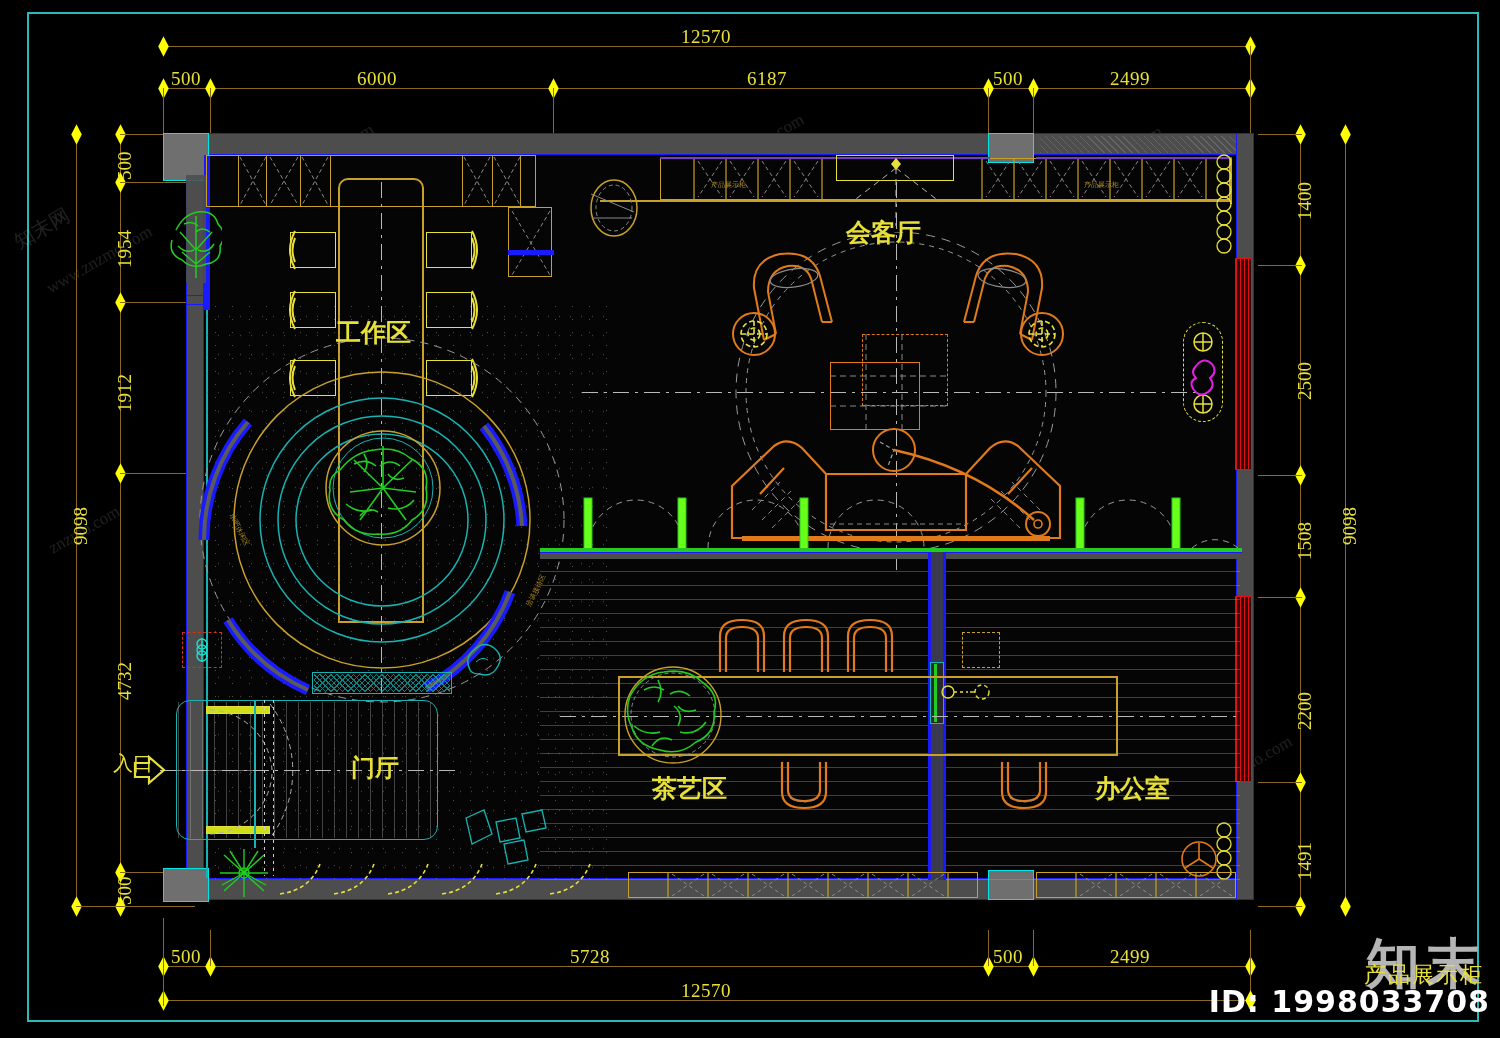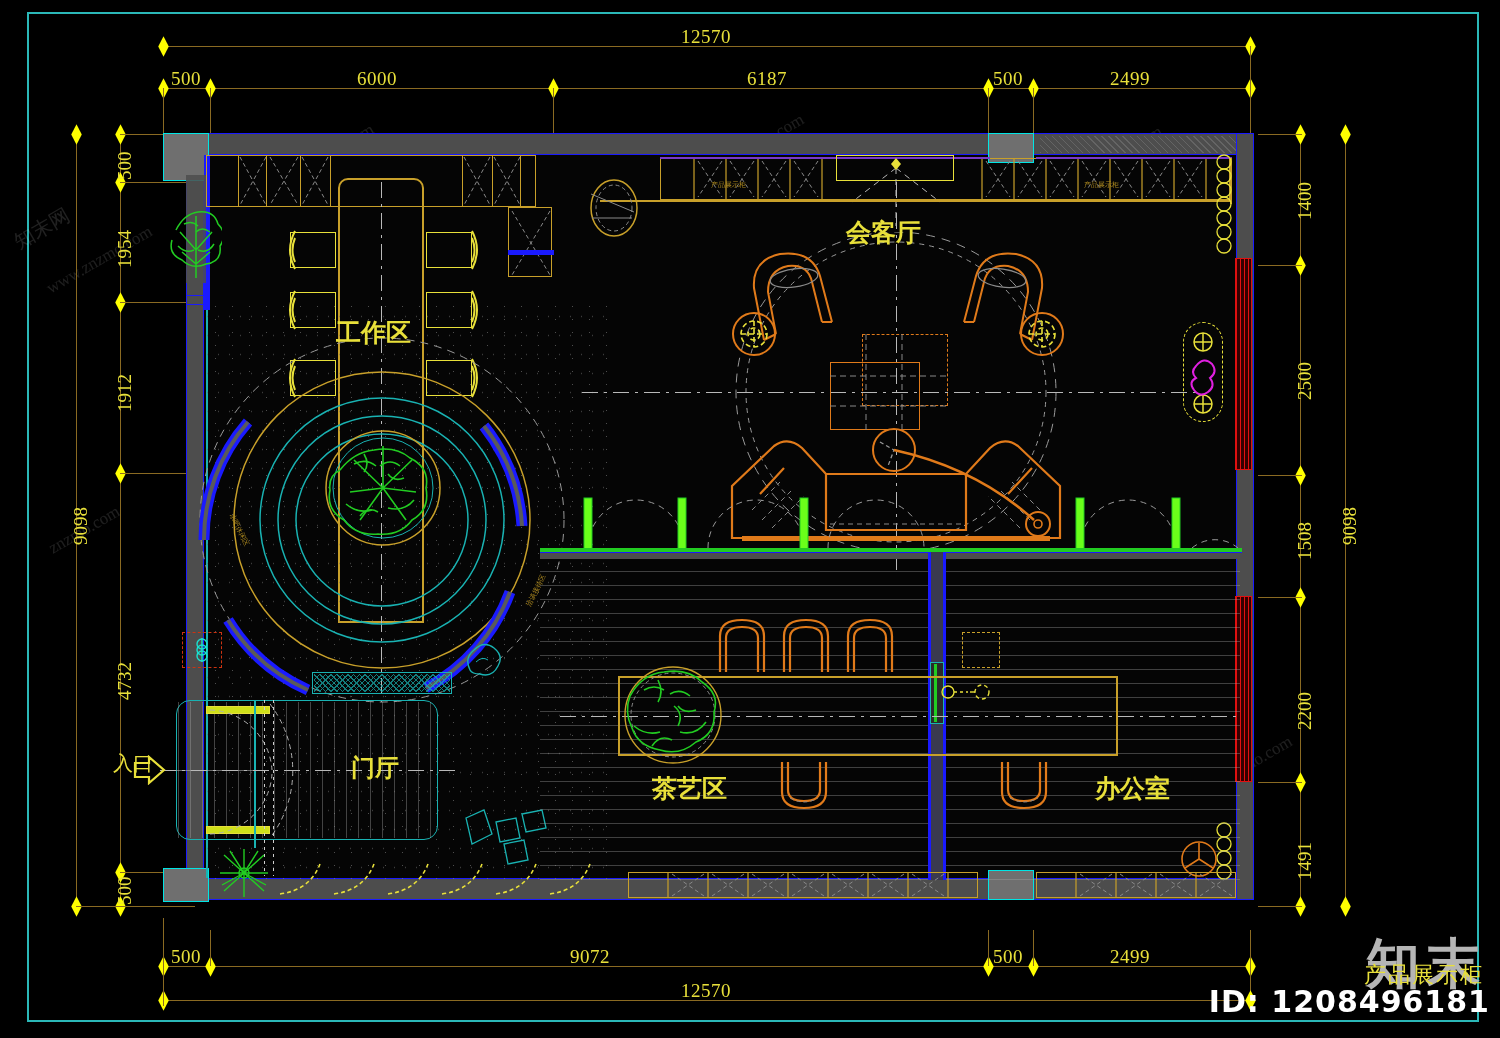--- a/index.html
+++ b/index.html
@@ -177,21 +177,21 @@
   <div class="tick abs" style="left:1340px;top:901px;"></div>
   <div class="dtxtv abs" style="left:1340px;top:545px;">9098</div>
 
   <div class="ln dimline dimh abs" style="left:163px;top:966px;width:1088px;"></div>
   <div class="tick abs" style="left:158px;top:961px;"></div>
   <div class="tick abs" style="left:205px;top:961px;"></div>
   <div class="tick abs" style="left:983px;top:961px;"></div>
   <div class="tick abs" style="left:1028px;top:961px;"></div>
   <div class="tick abs" style="left:1245px;top:961px;"></div>
   <div class="dtxt abs" style="left:171px;top:947px;">500</div>
-  <div class="dtxt abs" style="left:570px;top:947px;">9072</div>
+  <div class="dtxt abs" style="left:570px;top:947px;">5728</div>
   <div class="dtxt abs" style="left:993px;top:947px;">500</div>
   <div class="dtxt abs" style="left:1110px;top:947px;">2499</div>
   <div class="ext abs" style="left:163px;top:918px;height:48px;"></div>
   <div class="ext abs" style="left:210px;top:930px;height:36px;"></div>
   <div class="ext abs" style="left:988px;top:930px;height:36px;"></div>
   <div class="ext abs" style="left:1033px;top:930px;height:36px;"></div>
   <div class="ext abs" style="left:1250px;top:930px;height:72px;"></div>
 
   <div class="ln dimline dimh abs" style="left:163px;top:1000px;width:1088px;"></div>
   <div class="tick abs" style="left:158px;top:995px;"></div>
@@ -664,15 +664,15 @@
       <path d="M532 2 L564 24 M564 2 L532 24"></path>
         <path d="M572 2 L604 24 M604 2 L572 24"></path>
     </g>
   </svg>
 
   <div class="abs roomlabel" style="left:652px;top:772px;">茶艺区</div>
   <div class="abs roomlabel" style="left:1095px;top:772px;">办公室</div>
 
   <div class="abs" id="logo">知末</div>
   <div class="abs" id="plantitle">产品展示柜</div>
-  <div class="abs" id="idtext">ID: 1208496181</div>
+  <div class="abs" id="idtext">ID: 1998033708</div>
 
 </div>
 
 </body></html>

